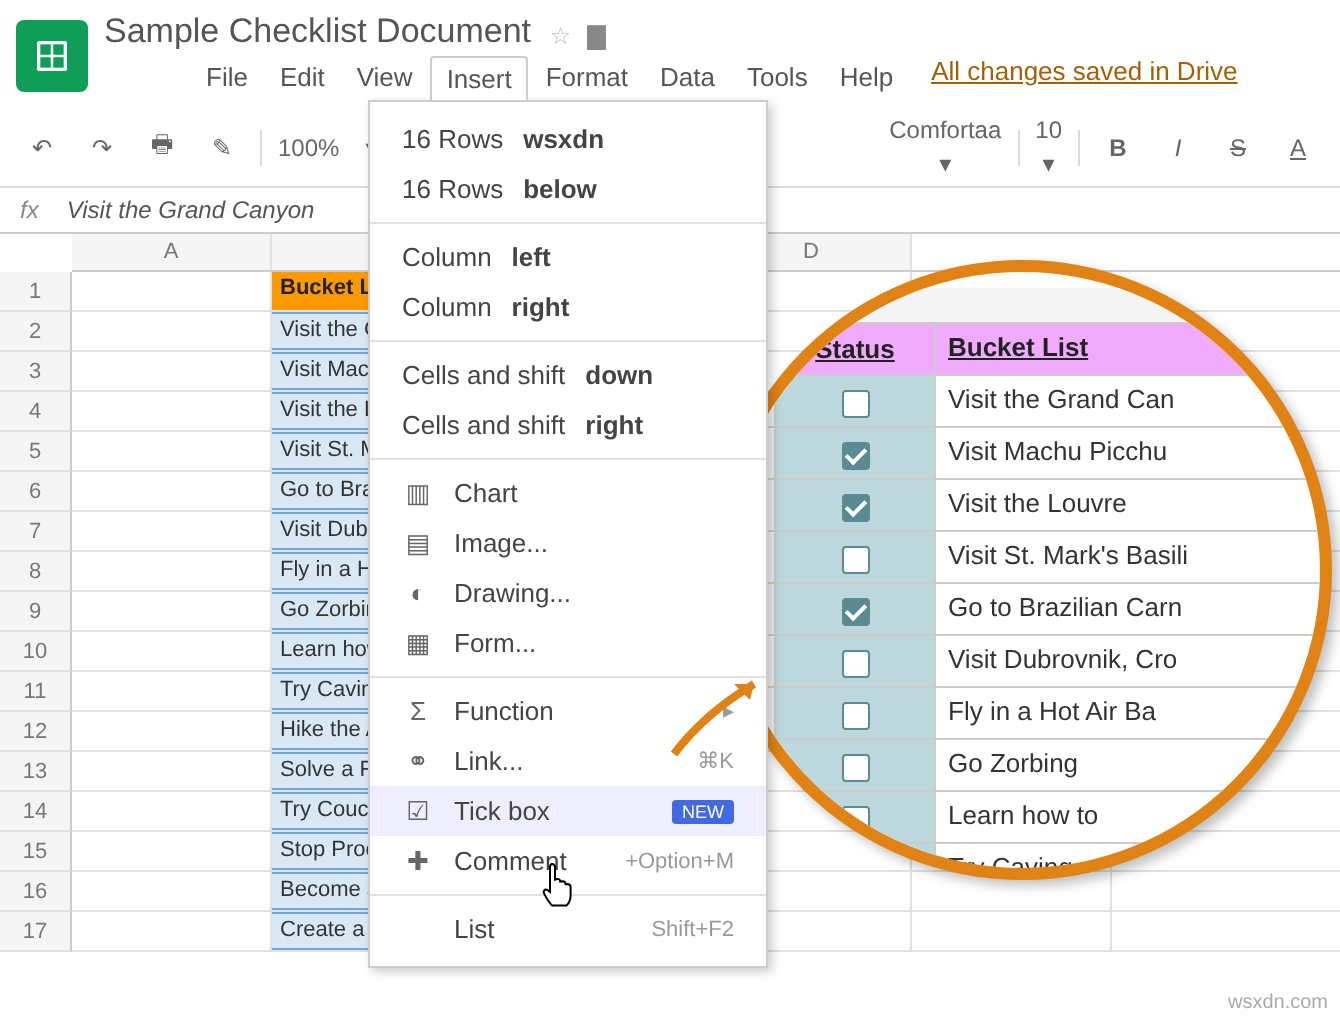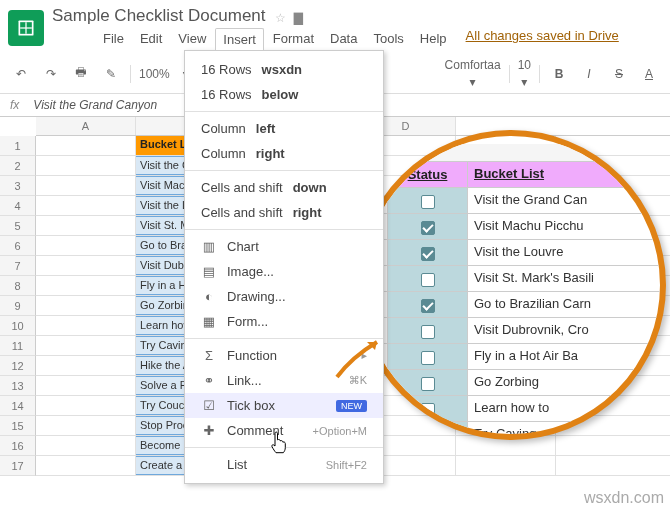--- a/index.html
+++ b/index.html
@@ -48,21 +48,21 @@
   .mag-rh { width: 26px; background: #f0f0f0; border-right: 1px solid #ccc; text-align: center; line-height: 26px; color: #777; font-size: 11px; }
   .mag-status { width: 80px; border-right: 1px solid #ccc; text-align: center; line-height: 26px; background: #bcd8dd; }
   .mag-bucket { flex: 1; padding: 4px 6px; overflow: hidden; white-space: nowrap; }
   .mag-head .mag-status, .mag-head .mag-bucket { background: #f0abfc; font-weight: bold; color: #222; text-decoration: underline; }
   .mag-colhead { display: flex; height: 18px; background: #f5f5f5; border-bottom: 1px solid #ccc; font-size: 10px; color: #888; }
   .mag-colhead div { text-align: center; line-height: 18px; }
   .arrow { position: absolute; left: 332px; top: 332px; z-index: 25; pointer-events: none; }
   .chk { display: inline-block; width: 14px; height: 14px; border: 1.5px solid #5a8a93; border-radius: 2px; position: relative; vertical-align: middle; background: #fff; }
   .chk.on { background: #5a8a93; }
   .chk.on::after { content: ''; position: absolute; left: 3px; top: 0px; width: 4px; height: 8px; border: solid #fff; border-width: 0 2px 2px 0; transform: rotate(45deg); }
-  .credit { position: absolute; right: 6px; bottom: 2px; font-size: 16px; color: #aaa; }
+  .credit { position: absolute; right: 6px; bottom: 2px; font-size: 10px; color: #aaa; }
 </style>
 </head>
 <body>
 
 <div class="header">
   <div class="title-row">
     <div class="logo">
       <svg viewBox="0 0 24 24" fill="#fff">
           <rect x="3" y="3" width="18" height="18" rx="1" fill="#fff"></rect>
           <rect x="5" y="5" width="14" height="14" fill="#0f9d58"></rect>

